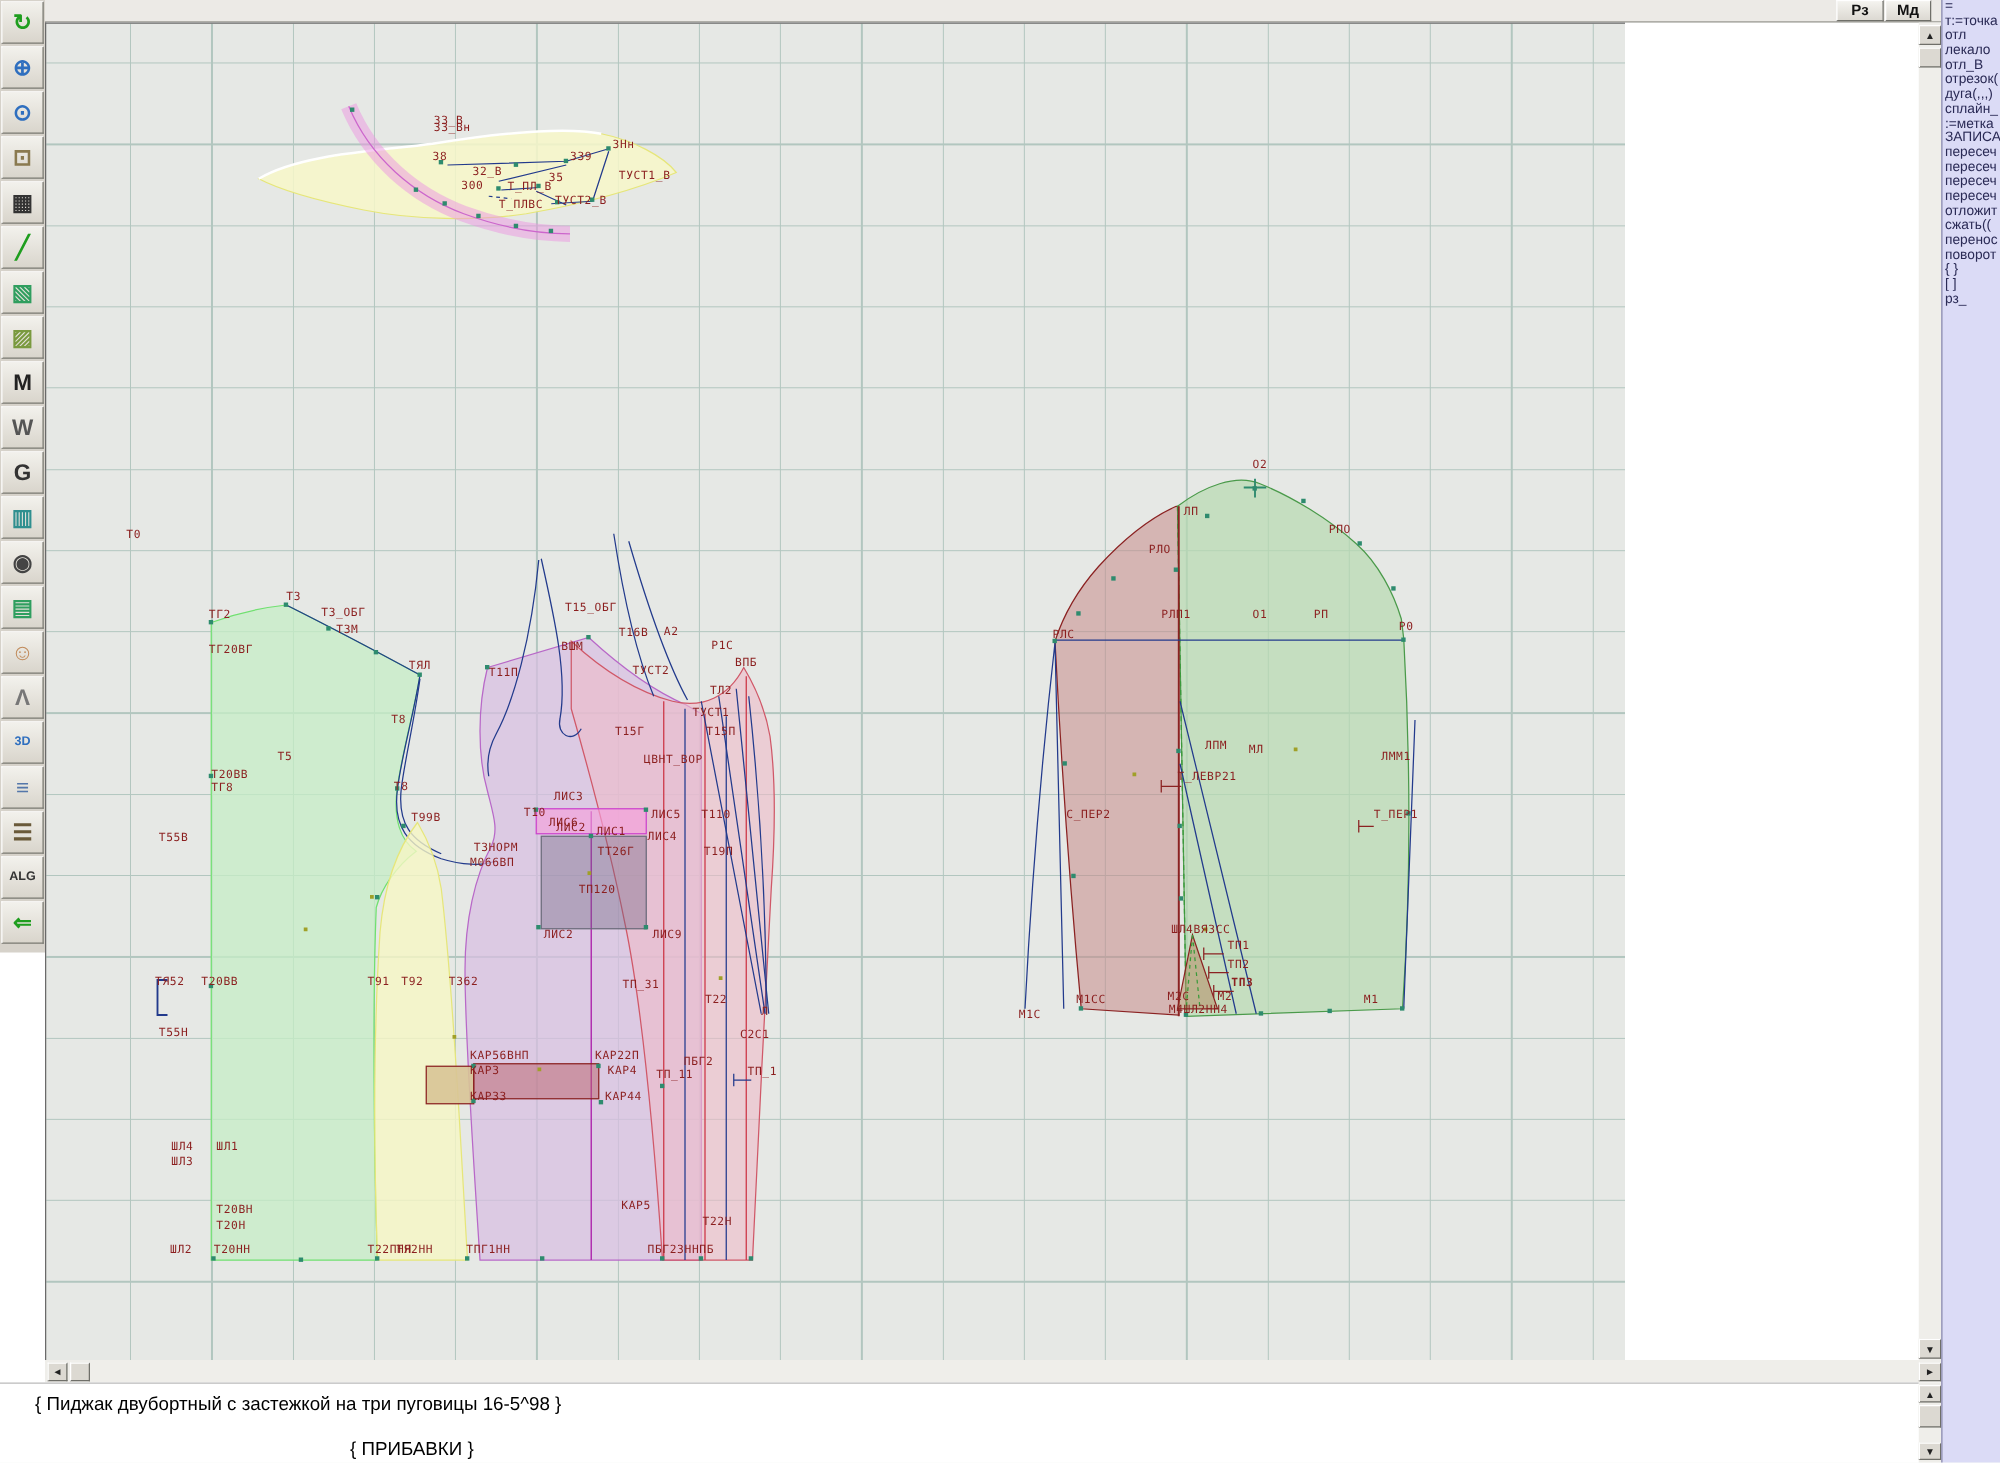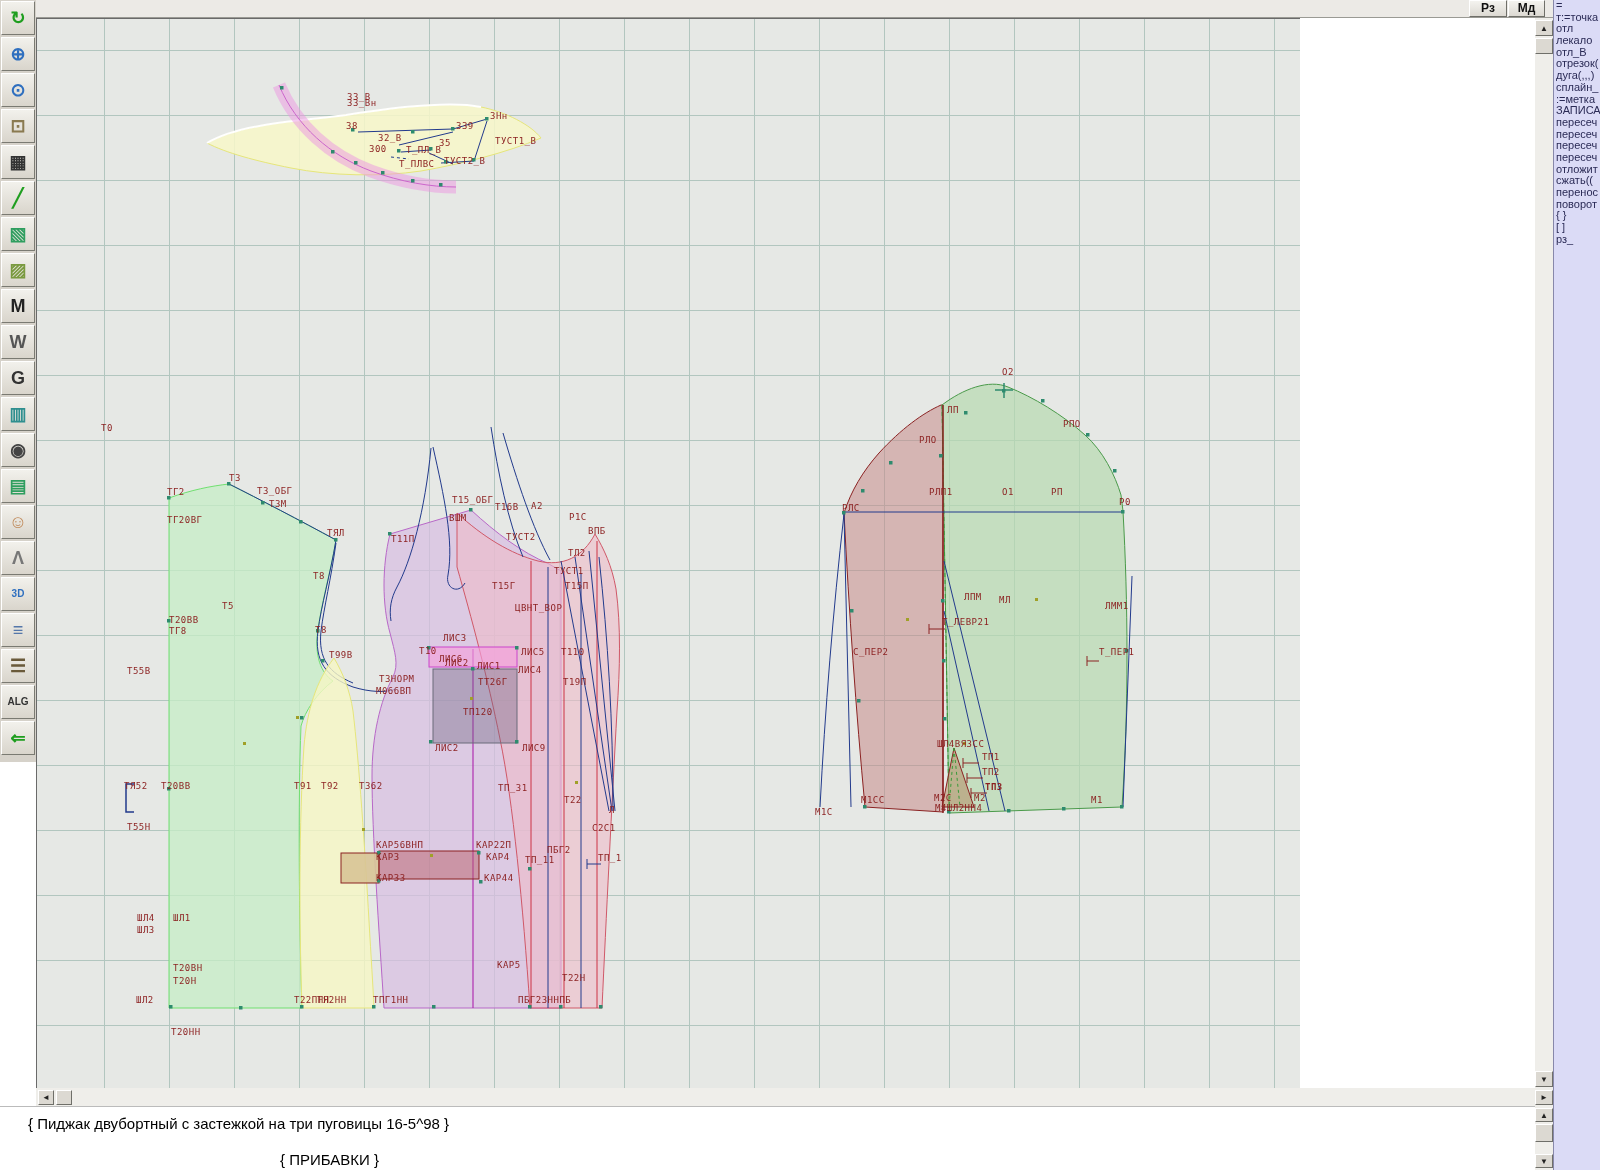--- a/index.html
+++ b/index.html
@@ -303,29 +303,29 @@
       <span class="lbl" style="left: 90px; top: 647px;">Т55В</span>
       <span class="lbl" style="left: 87px; top: 762px;">ТЯ52</span>
       <span class="lbl" style="left: 124px; top: 762px;">Т20ВВ</span>
       <span class="lbl" style="left: 90px; top: 803px;">Т55Н</span>
       <span class="lbl" style="left: 100px; top: 894px;">ШЛ4</span>
       <span class="lbl" style="left: 136px; top: 894px;">ШЛ1</span>
       <span class="lbl" style="left: 100px; top: 906px;">ШЛ3</span>
       <span class="lbl" style="left: 136px; top: 944px;">Т20ВН</span>
       <span class="lbl" style="left: 136px; top: 957px;">Т20Н</span>
       <span class="lbl" style="left: 99px; top: 976px;">ШЛ2</span>
-      <span class="lbl" style="left: 134px; top: 976px; margin-top: 32px;">Т20НН</span>
+      <span class="lbl" style="left: 134px; top: 976px;">Т20НН</span>
       <span class="lbl" style="left: 257px; top: 976px;">Т22ПНН</span>
       <span class="lbl" style="left: 280px; top: 976px;">ТЯ2НН</span>
       <span class="lbl" style="left: 336px; top: 976px;">ТПГ1НН</span>
       <span class="lbl" style="left: 481px; top: 976px;">ПБГ2ЗННПБ</span>
       <span class="lbl" style="left: 354px; top: 515px;">Т11П</span>
       <span class="lbl" style="left: 494px; top: 466px; margin-top: 16px;">А2</span>
       <span class="lbl" style="left: 458px; top: 483px;">Т16В</span>
-      <span class="lbl" style="left: 415px; top: 476px;">Т15_ОБГ</span>
+      <span class="lbl" style="left: 415px; top: 463px;">Т15_ОБГ</span>
       <span class="lbl" style="left: 412px; top: 494px;">ВШМ</span>
       <span class="lbl" style="left: 469px; top: 513px;">ТУСТ2</span>
       <span class="lbl" style="left: 532px; top: 493px;">Р1С</span>
       <span class="lbl" style="left: 551px; top: 507px;">ВПБ</span>
       <span class="lbl" style="left: 531px; top: 529px;">ТЛ2</span>
       <span class="lbl" style="left: 517px; top: 547px;">ТУСТ1</span>
       <span class="lbl" style="left: 455px; top: 562px;">Т15Г</span>
       <span class="lbl" style="left: 528px; top: 562px;">Т15П</span>
       <span class="lbl" style="left: 478px; top: 584px;">ЦВНТ_ВОР</span>
       <span class="lbl" style="left: 406px; top: 614px;">ЛИС3</span>

